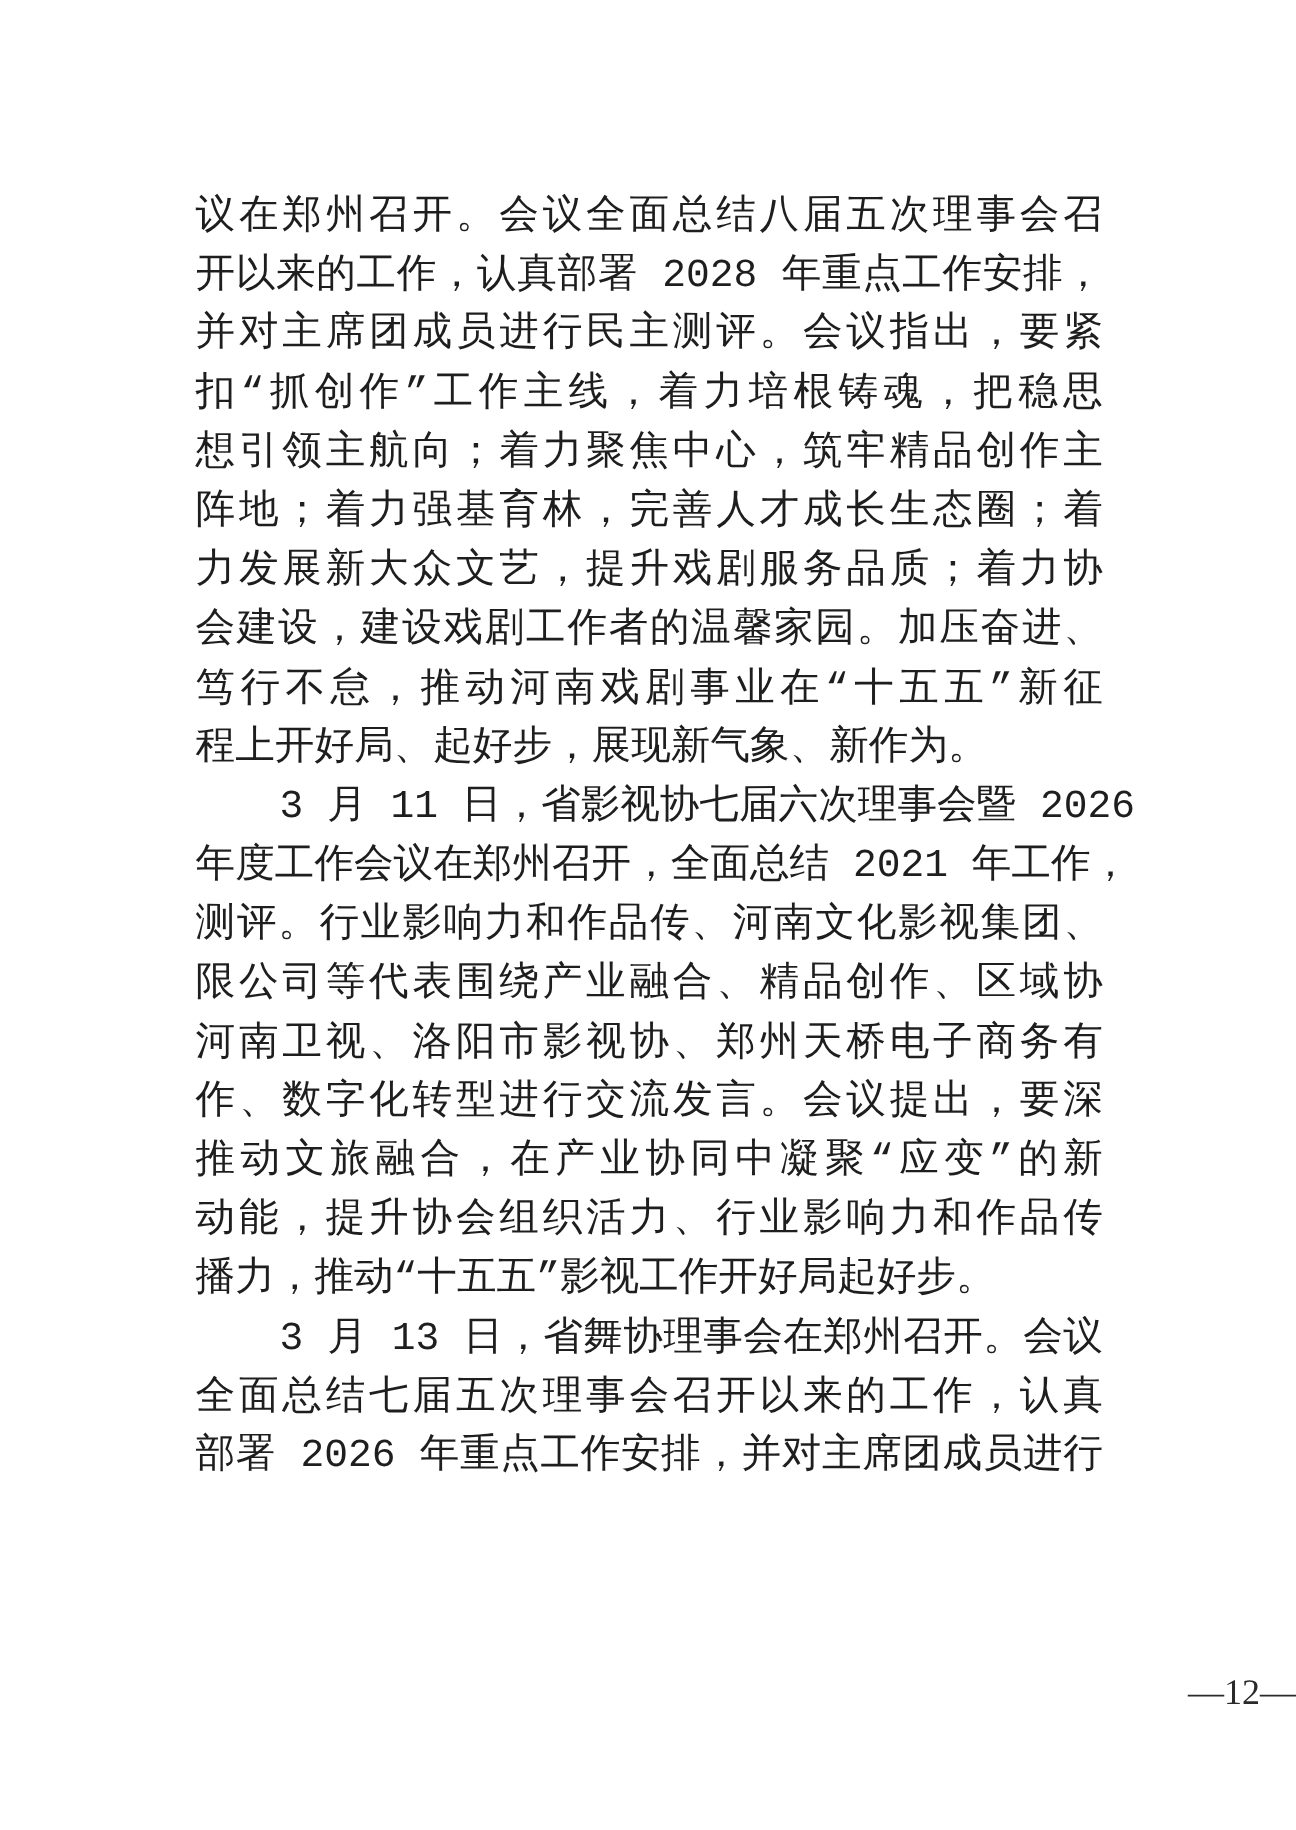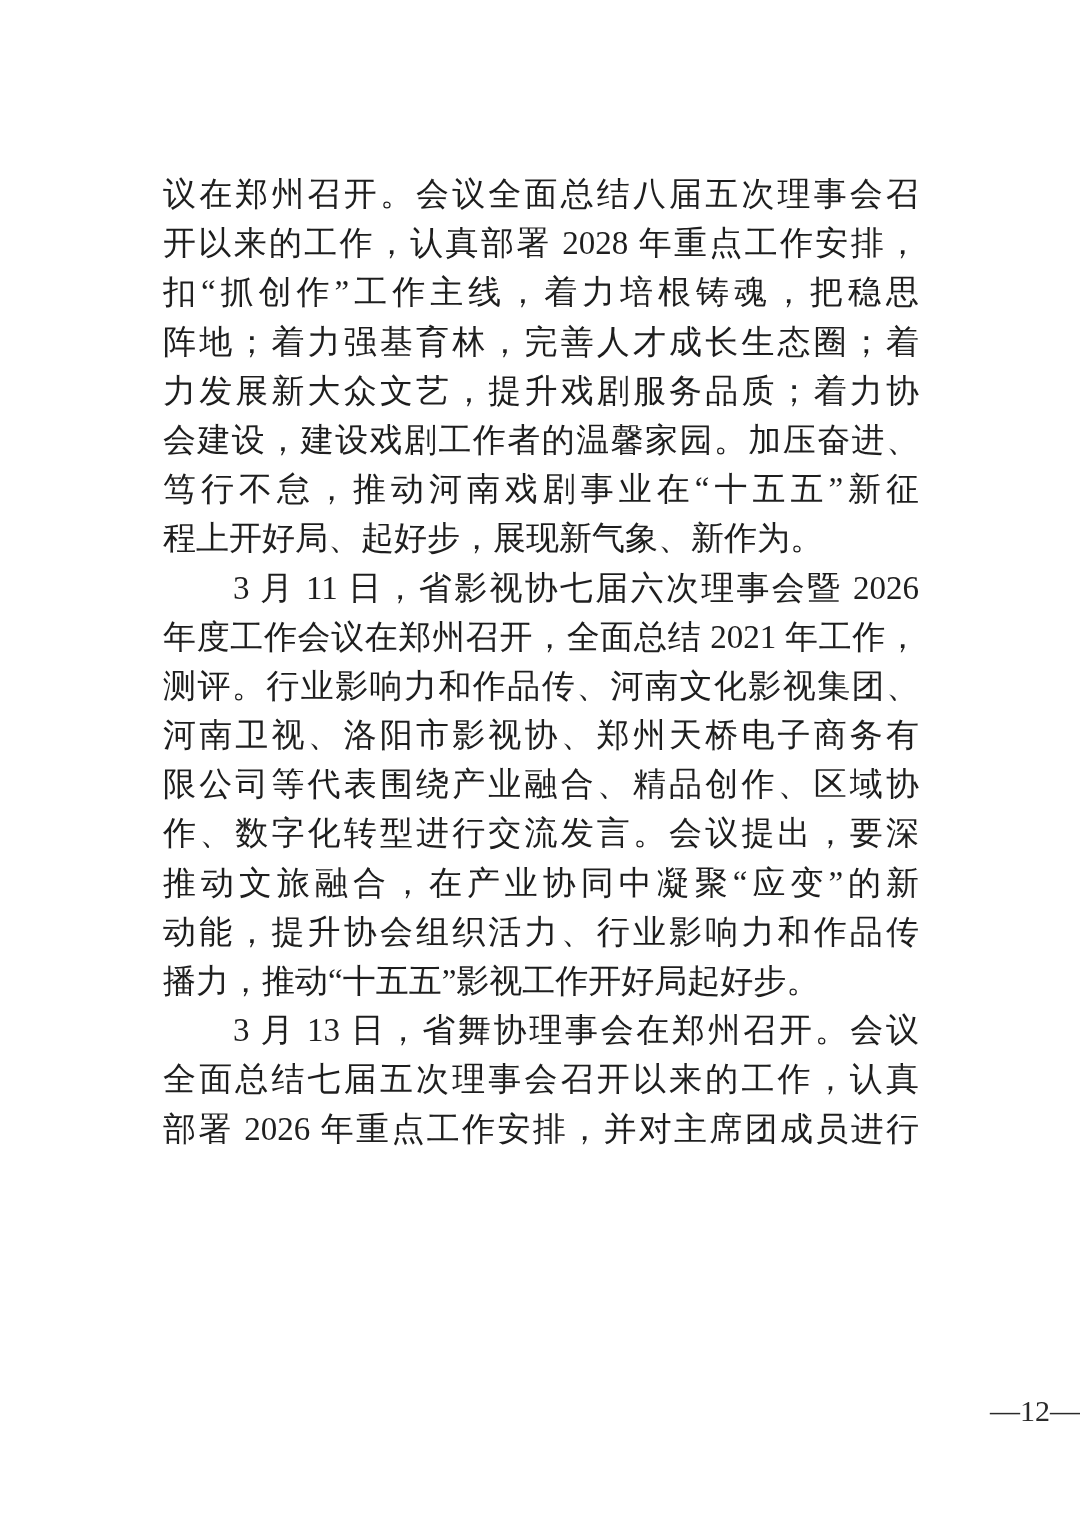--- a/index.html
+++ b/index.html
@@ -17,23 +17,23 @@
       position: absolute;
       left: 0;
       top: 0;
       width: 1080px;
       height: 1525px;
       background: #ffffff;
     }
     .body-text {
       position: absolute;
       left: 163px;
-      top: 170px;
+      top: 156px;
       width: 756px;
-      font-family: Liberation Serif, serif;
+      font-family: Liberation Mono, monospace;
       font-size: 33px;
       color: #1e1e1e;
     }
     .line {
       height: 49.2px;
       line-height: 49.2px;
       white-space: nowrap;
       text-align: justify;
       text-align-last: justify;
       letter-spacing: 0px;
@@ -57,34 +57,36 @@
   </style>
 </head>
 <body>
 
 <div class="page">
   <div class="body-text">
 
     <div class="paragraph">
       <div class="line">议在郑州召开。会议全面总结八届五次理事会召</div>
       <div class="line">开以来的工作，认真部署 2028 年重点工作安排，</div>
+      <div class="line">并对主席团成员进行民主测评。会议指出，要紧</div>
       <div class="line">扣“抓创作”工作主线，着力培根铸魂，把稳思</div>
+      <div class="line">想引领主航向；着力聚焦中心，筑牢精品创作主</div>
       <div class="line">阵地；着力强基育林，完善人才成长生态圈；着</div>
       <div class="line">力发展新大众文艺，提升戏剧服务品质；着力协</div>
       <div class="line">会建设，建设戏剧工作者的温馨家园。加压奋进、</div>
       <div class="line">笃行不怠，推动河南戏剧事业在“十五五”新征</div>
       <div class="line last">程上开好局、起好步，展现新气象、新作为。</div>
     </div>
 
     <div class="paragraph">
       <div class="line indent">3 月 11 日，省影视协七届六次理事会暨 2026</div>
       <div class="line">年度工作会议在郑州召开，全面总结 2021 年工作，</div>
       <div class="line">测评。行业影响力和作品传、河南文化影视集团、</div>
+      <div class="line">限公司等代表围绕产业融合、精品创作、区域协</div>
       <div class="line">河南卫视、洛阳市影视协、郑州天桥电子商务有</div>
-      <div class="line">限公司等代表围绕产业融合、精品创作、区域协</div>
       <div class="line">作、数字化转型进行交流发言。会议提出，要深</div>
       <div class="line">推动文旅融合，在产业协同中凝聚“应变”的新</div>
       <div class="line">动能，提升协会组织活力、行业影响力和作品传</div>
       <div class="line last">播力，推动“十五五”影视工作开好局起好步。</div>
     </div>
 
     <div class="paragraph">
       <div class="line indent">3 月 13 日，省舞协理事会在郑州召开。会议</div>
       <div class="line">全面总结七届五次理事会召开以来的工作，认真</div>
       <div class="line">部署 2026 年重点工作安排，并对主席团成员进行</div>

